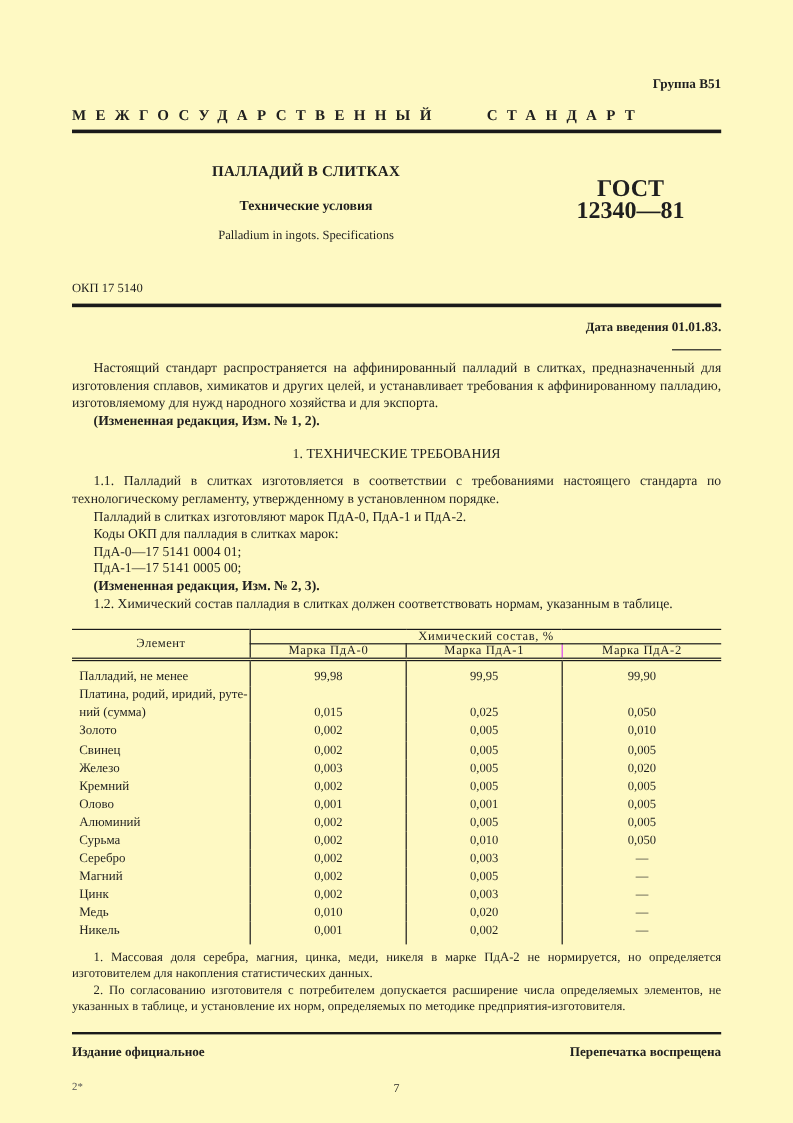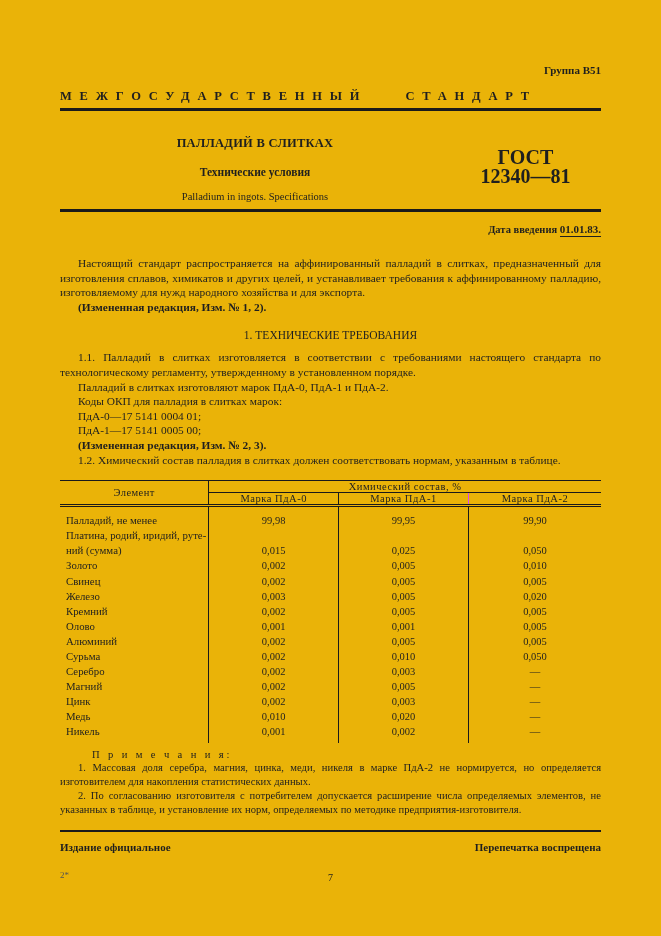--- a/index.html
+++ b/index.html
@@ -1,19 +1,19 @@
 <!DOCTYPE html>
 <html lang="ru"><head>
 <meta charset="utf-8">
 <style>
   html,body{margin:0;padding:0;background:#e8e8e8;}
   .page{
     position:relative;
     width:661px;height:936px;
-    background:#eab308;
+    background:#fef9c3;
     font-family:"Liberation Serif","DejaVu Serif",serif;
     color:#1f1f1f;
     overflow:hidden;
     margin:0 auto;
   }
   .content{margin:0 60px;width:541px;}
 
   .group-label{
     padding-top:64px;
     text-align:right;
@@ -37,21 +37,21 @@
   .doc-subtitle-en{font-size:10.5px;margin-top:13px;}
   .gost-block{
     width:151px;text-align:center;
     font-size:20px;font-weight:bold;
     margin-top:12px;line-height:19px;
   }
 
   .okp-line{margin-top:33px;font-size:10.5px;}
   .hr2{margin-top:7px;}
   .date-line{margin-top:11px;text-align:right;font-size:10.5px;font-weight:bold;}
-  .date-value{font-size:11px;border-bottom:1.2px solid #1f1f1f;padding-bottom:1px;}
+  .date-value{font-size:11px;border-bottom:1.2px solid #1f1f1f;padding-bottom:12px;}
 
   .body-text{font-size:11.4px;line-height:14.6px;text-align:justify;}
   .p{ text-indent:18px;margin:0;}
   .intro{margin-top:21px;}
   .bold{font-weight:bold;}
   .section-heading{
     margin-top:15px;margin-bottom:9px;
     text-align:center;font-size:11.5px;font-weight:normal;
   }
 
@@ -115,20 +115,21 @@
         <div class="doc-title">ПАЛЛАДИЙ В СЛИТКАХ</div>
         <div class="doc-subtitle">Технические условия</div>
         <div class="doc-subtitle-en">Palladium in ingots. Specifications</div>
       </div>
       <div class="gost-block">
         <div>ГОСТ</div>
         <div>12340—81</div>
       </div>
     </div>
 
+    <div class="okp-line">ОКП 17 5140</div>
     <div class="rule-thick hr2"></div>
 
     <div class="date-line">
       <span>Дата введения</span>
       <span class="date-value">01.01.83.</span>
     </div>
 
     <div class="body-text intro">
       <p class="p">Настоящий стандарт распространяется на аффинированный палладий в слитках, предназначенный для изготовления сплавов, химикатов и других целей, и устанавливает требования к аффинированному палладию, изготовляемому для нужд народного хозяйства и для экспорта.</p>
       <p class="p bold">(Измененная редакция, Изм. № 1, 2).</p>
@@ -247,21 +248,20 @@
           <tr>
             <td class="el">Никель</td>
             <td class="val">0,001</td>
             <td class="val">0,002</td>
             <td class="val">—</td>
           </tr>
         </tbody>
     </table>
 
     <div class="notes">
-      <p class="notes-heading">П р и м е ч а н и я:</p>
       <p class="note-item">1. Массовая доля серебра, магния, цинка, меди, никеля в марке ПдА-2 не нормируется, но определяется изготовителем для накопления статистических данных.</p>
       <p class="note-item">2. По согласованию изготовителя с потребителем допускается расширение числа определяемых элементов, не указанных в таблице, и установление их норм, определяемых по методике предприятия-изготовителя.</p>
     </div>
 
     <div class="footer-rule"></div>
     <div class="footer-row">
       <span>Издание официальное</span>
       <span>Перепечатка воспрещена</span>
     </div>
 

